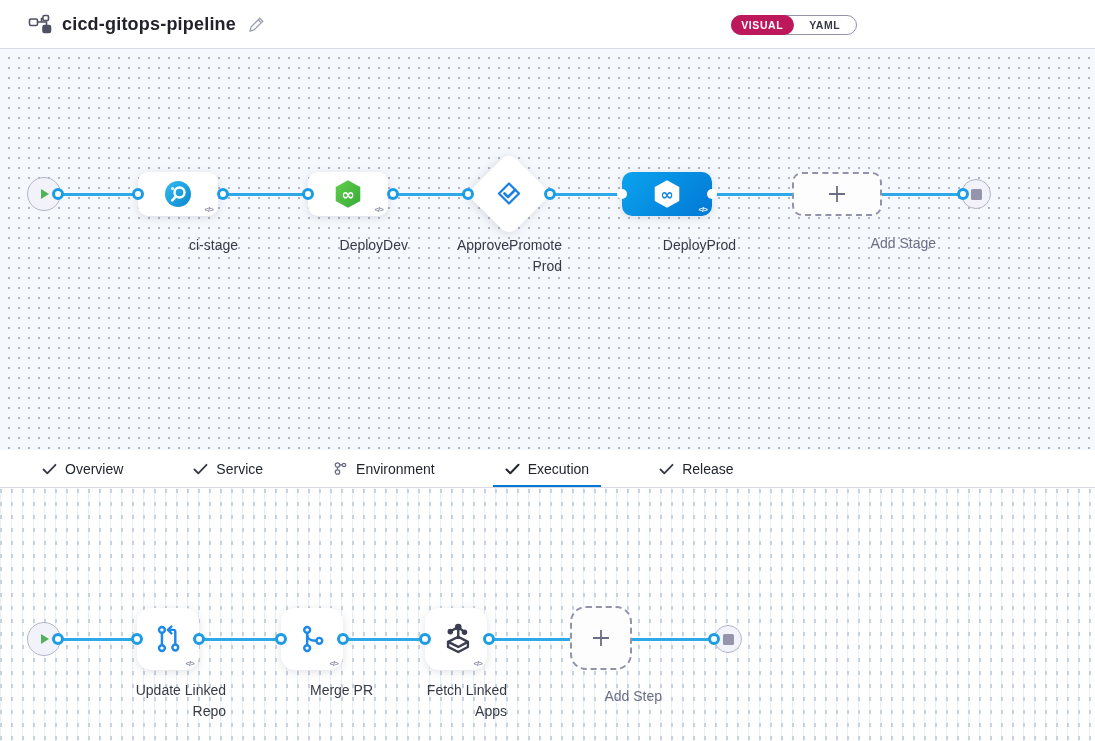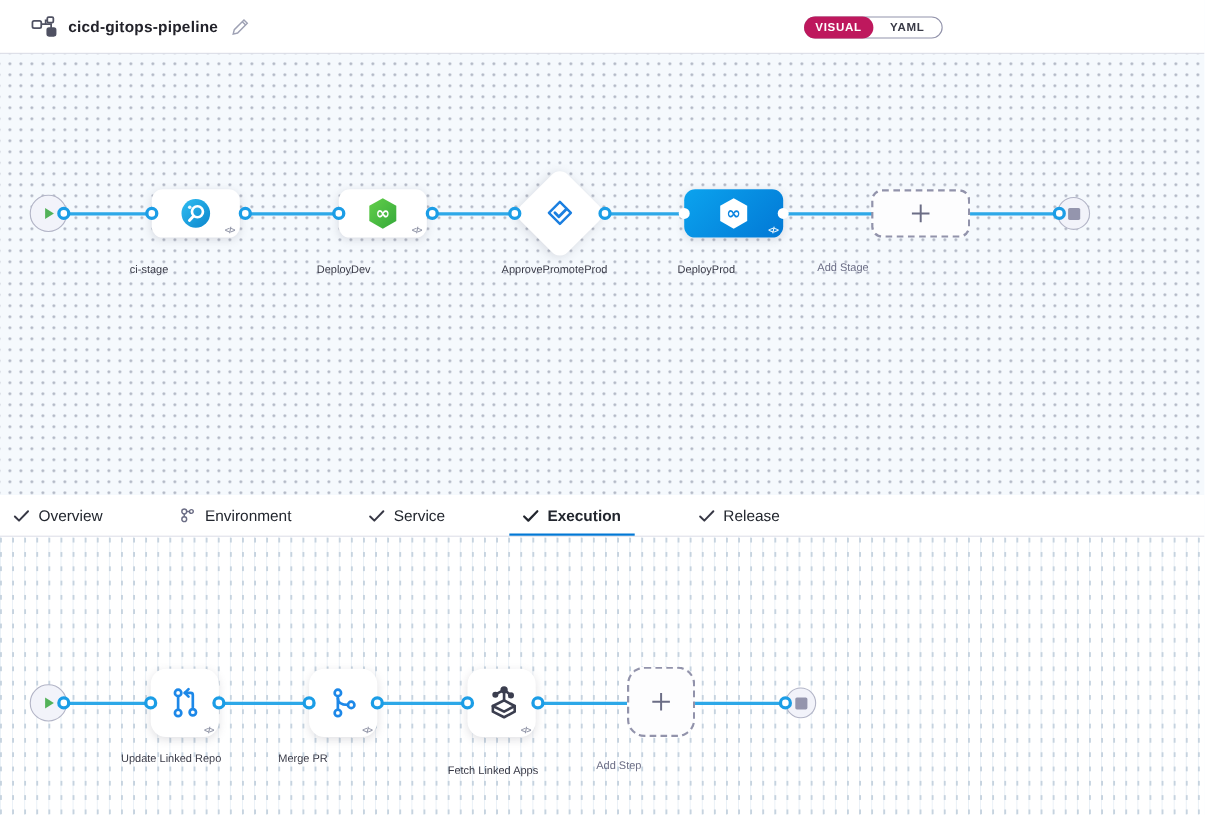--- a/index.html
+++ b/index.html
@@ -3,21 +3,21 @@
 <meta charset="utf-8">
 <style>
   * { margin:0; padding:0; box-sizing:border-box; }
   html,body { width:1095px; height:741px; overflow:hidden;
     font-family:"Liberation Sans", sans-serif; background:#fff; }
 
   
   .header { height:49px; background:#fff; border-bottom:1px solid #d9dae5;
     display:flex; align-items:center; padding:0 20px 0 28px; position:relative; }
   .header .pipe-icon { width:24px; height:20px; margin-right:10px; display:flex; align-items:center; }
-  .title { font-size:14px; font-weight:bold; color:#22222a; letter-spacing:0.2px; }
+  .title { font-size:18px; font-weight:bold; color:#22222a; letter-spacing:0.2px; }
   .edit-icon { margin-left:12px; width:18px; height:18px; cursor:pointer; }
   .toggle { position:absolute; left:731px; top:15px; width:126px; height:20px;
     border:1px solid #9293ab; border-radius:10px; background:#fff; display:flex; }
   .toggle .seg { flex:1; display:flex; align-items:center; justify-content:center;
     font-size:10.5px; font-weight:bold; letter-spacing:0.6px; color:#383946;
     border-radius:10px; cursor:pointer; }
   .toggle .seg.sel { background:#be185d; color:#fff; margin:-1px 0 -1px -1px; }
 
   
   .canvas { position:relative; width:1095px; }
@@ -54,30 +54,30 @@
     display:flex; align-items:center; justify-content:center; z-index:4; cursor:pointer; }
   .diamond { position:absolute; width:60px; height:60px; background:#fff; border-radius:10px;
     transform:rotate(45deg); box-shadow:0 2px 10px rgba(96,97,112,0.2); z-index:4;
     display:flex; align-items:center; justify-content:center; cursor:pointer; }
   .diamond .inner { transform:rotate(-45deg); display:flex; }
 
   .code-glyph { position:absolute; right:5px; bottom:2px; font-size:8px;
     color:#9296a8; letter-spacing:-1px; font-weight:bold; }
   .code-glyph.light { color:rgba(255,255,255,0.95); }
 
-  .node-label { position:absolute; text-align:left; font-size:10px; color:#383946;
+  .node-label { position:absolute; text-align:right; font-size:14px; color:#383946;
     line-height:21px; z-index:3; overflow-wrap:anywhere; }
   .node-label.dim { color:#6b6d85; }
 
   
   .tabbar { height:38px; background:#fff; border-bottom:1px solid #d9dae5;
-    display:flex; align-items:stretch; gap:46px; }
+    display:flex; align-items:stretch; padding-left:30px; gap:46px; }
   .tab { display:flex; align-items:center; gap:8px; padding:0 12px; position:relative;
     font-size:14px; color:#22262e; cursor:pointer; }
-  .tab.active { font-weight:bold; }
+  .tab.active { font-weight:normal; }
   .tab.active::after { content:""; position:absolute; left:0; right:0; bottom:0;
     height:2px; background:#0278d5; }
   .tab svg { flex:0 0 auto; }
 </style>
 </head>
 <body>
 
 <div class="header">
   <span class="pipe-icon">
     <svg width="24" height="20" viewBox="0 0 24 20" fill="none" stroke="#4f5162" stroke-width="1.6">
@@ -179,44 +179,44 @@
   <div class="port" style="left:462px;top:139px"></div>
   <div class="port" style="left:544px;top:139px"></div>
   <div class="port-white" style="left:617px;top:140px"></div>
   <div class="port-white" style="left:707px;top:140px"></div>
   <div class="port" style="left:957px;top:139px"></div>
 
   <div class="node-label" style="left:118px;top:186px;width:120px">ci-stage</div>
   <div class="node-label" style="left:288px;top:186px;width:120px">DeployDev</div>
   <div class="node-label" style="left:456px;top:186px;width:106px">ApprovePromoteProd</div>
   <div class="node-label" style="left:616px;top:186px;width:120px">DeployProd</div>
-  <div class="node-label dim" style="left:743px;top:184px;width:120px">Add Stage</div>
+  <div class="node-label dim" style="left:816px;top:184px;width:120px">Add Stage</div>
 </div>
 
 <div class="tabbar">
   <div class="tab">
     <svg width="15" height="12" viewBox="0 0 15 12" fill="none" stroke="#383946" stroke-width="1.8" stroke-linecap="round" stroke-linejoin="round">
       <path d="M1.5 6.5l3.8 3.8L13.5 1.8"></path>
       </svg>
     <span>Overview</span>
+  </div>
+  <div class="tab">
+    <svg width="15" height="12" viewBox="0 0 15 12" fill="none" stroke="#383946" stroke-width="1.8" stroke-linecap="round" stroke-linejoin="round">
+      <path d="M1.5 6.5l3.8 3.8L13.5 1.8"></path>
+      </svg>
+    <span>Service</span>
   </div>
   <div class="tab">
     <svg width="15" height="15" viewBox="0 0 15 15" fill="none" stroke="#6b6d85" stroke-width="1.3">
       <circle cx="4.5" cy="4" r="2.2"></circle>
         <circle cx="4.5" cy="11" r="2.2"></circle>
         <circle cx="11" cy="4" r="1.7"></circle>
       <path d="M4.5 6.2v2.6 M6.7 4h2.6"></path>
       </svg>
     <span>Environment</span>
-  </div>
-  <div class="tab">
-    <svg width="15" height="12" viewBox="0 0 15 12" fill="none" stroke="#383946" stroke-width="1.8" stroke-linecap="round" stroke-linejoin="round">
-      <path d="M1.5 6.5l3.8 3.8L13.5 1.8"></path>
-      </svg>
-    <span>Service</span>
   </div>
   <div class="tab active">
     <svg width="15" height="12" viewBox="0 0 15 12" fill="none" stroke="#22262e" stroke-width="2" stroke-linecap="round" stroke-linejoin="round">
       <path d="M1.5 6.5l3.8 3.8L13.5 1.8"></path>
       </svg>
     <span>Execution</span>
   </div>
   <div class="tab">
     <svg width="15" height="12" viewBox="0 0 15 12" fill="none" stroke="#383946" stroke-width="1.8" stroke-linecap="round" stroke-linejoin="round">
       <path d="M1.5 6.5l3.8 3.8L13.5 1.8"></path>
@@ -287,15 +287,15 @@
   <div class="port" style="left:131px;top:145px"></div>
   <div class="port" style="left:193px;top:145px"></div>
   <div class="port" style="left:275px;top:145px"></div>
   <div class="port" style="left:337px;top:145px"></div>
   <div class="port" style="left:419px;top:145px"></div>
   <div class="port" style="left:483px;top:145px"></div>
   <div class="port" style="left:708px;top:145px"></div>
 
   <div class="node-label" style="left:110px;top:192px;width:116px">Update Linked Repo</div>
   <div class="node-label" style="left:253px;top:192px;width:120px">Merge PR</div>
-  <div class="node-label" style="left:407px;top:203px;width:100px">Fetch Linked Apps</div>
+  <div class="node-label" style="left:407px;top:192px;width:100px">Fetch Linked Apps</div>
   <div class="node-label dim" style="left:542px;top:198px;width:120px">Add Step</div>
 </div>
 
 </body></html>

